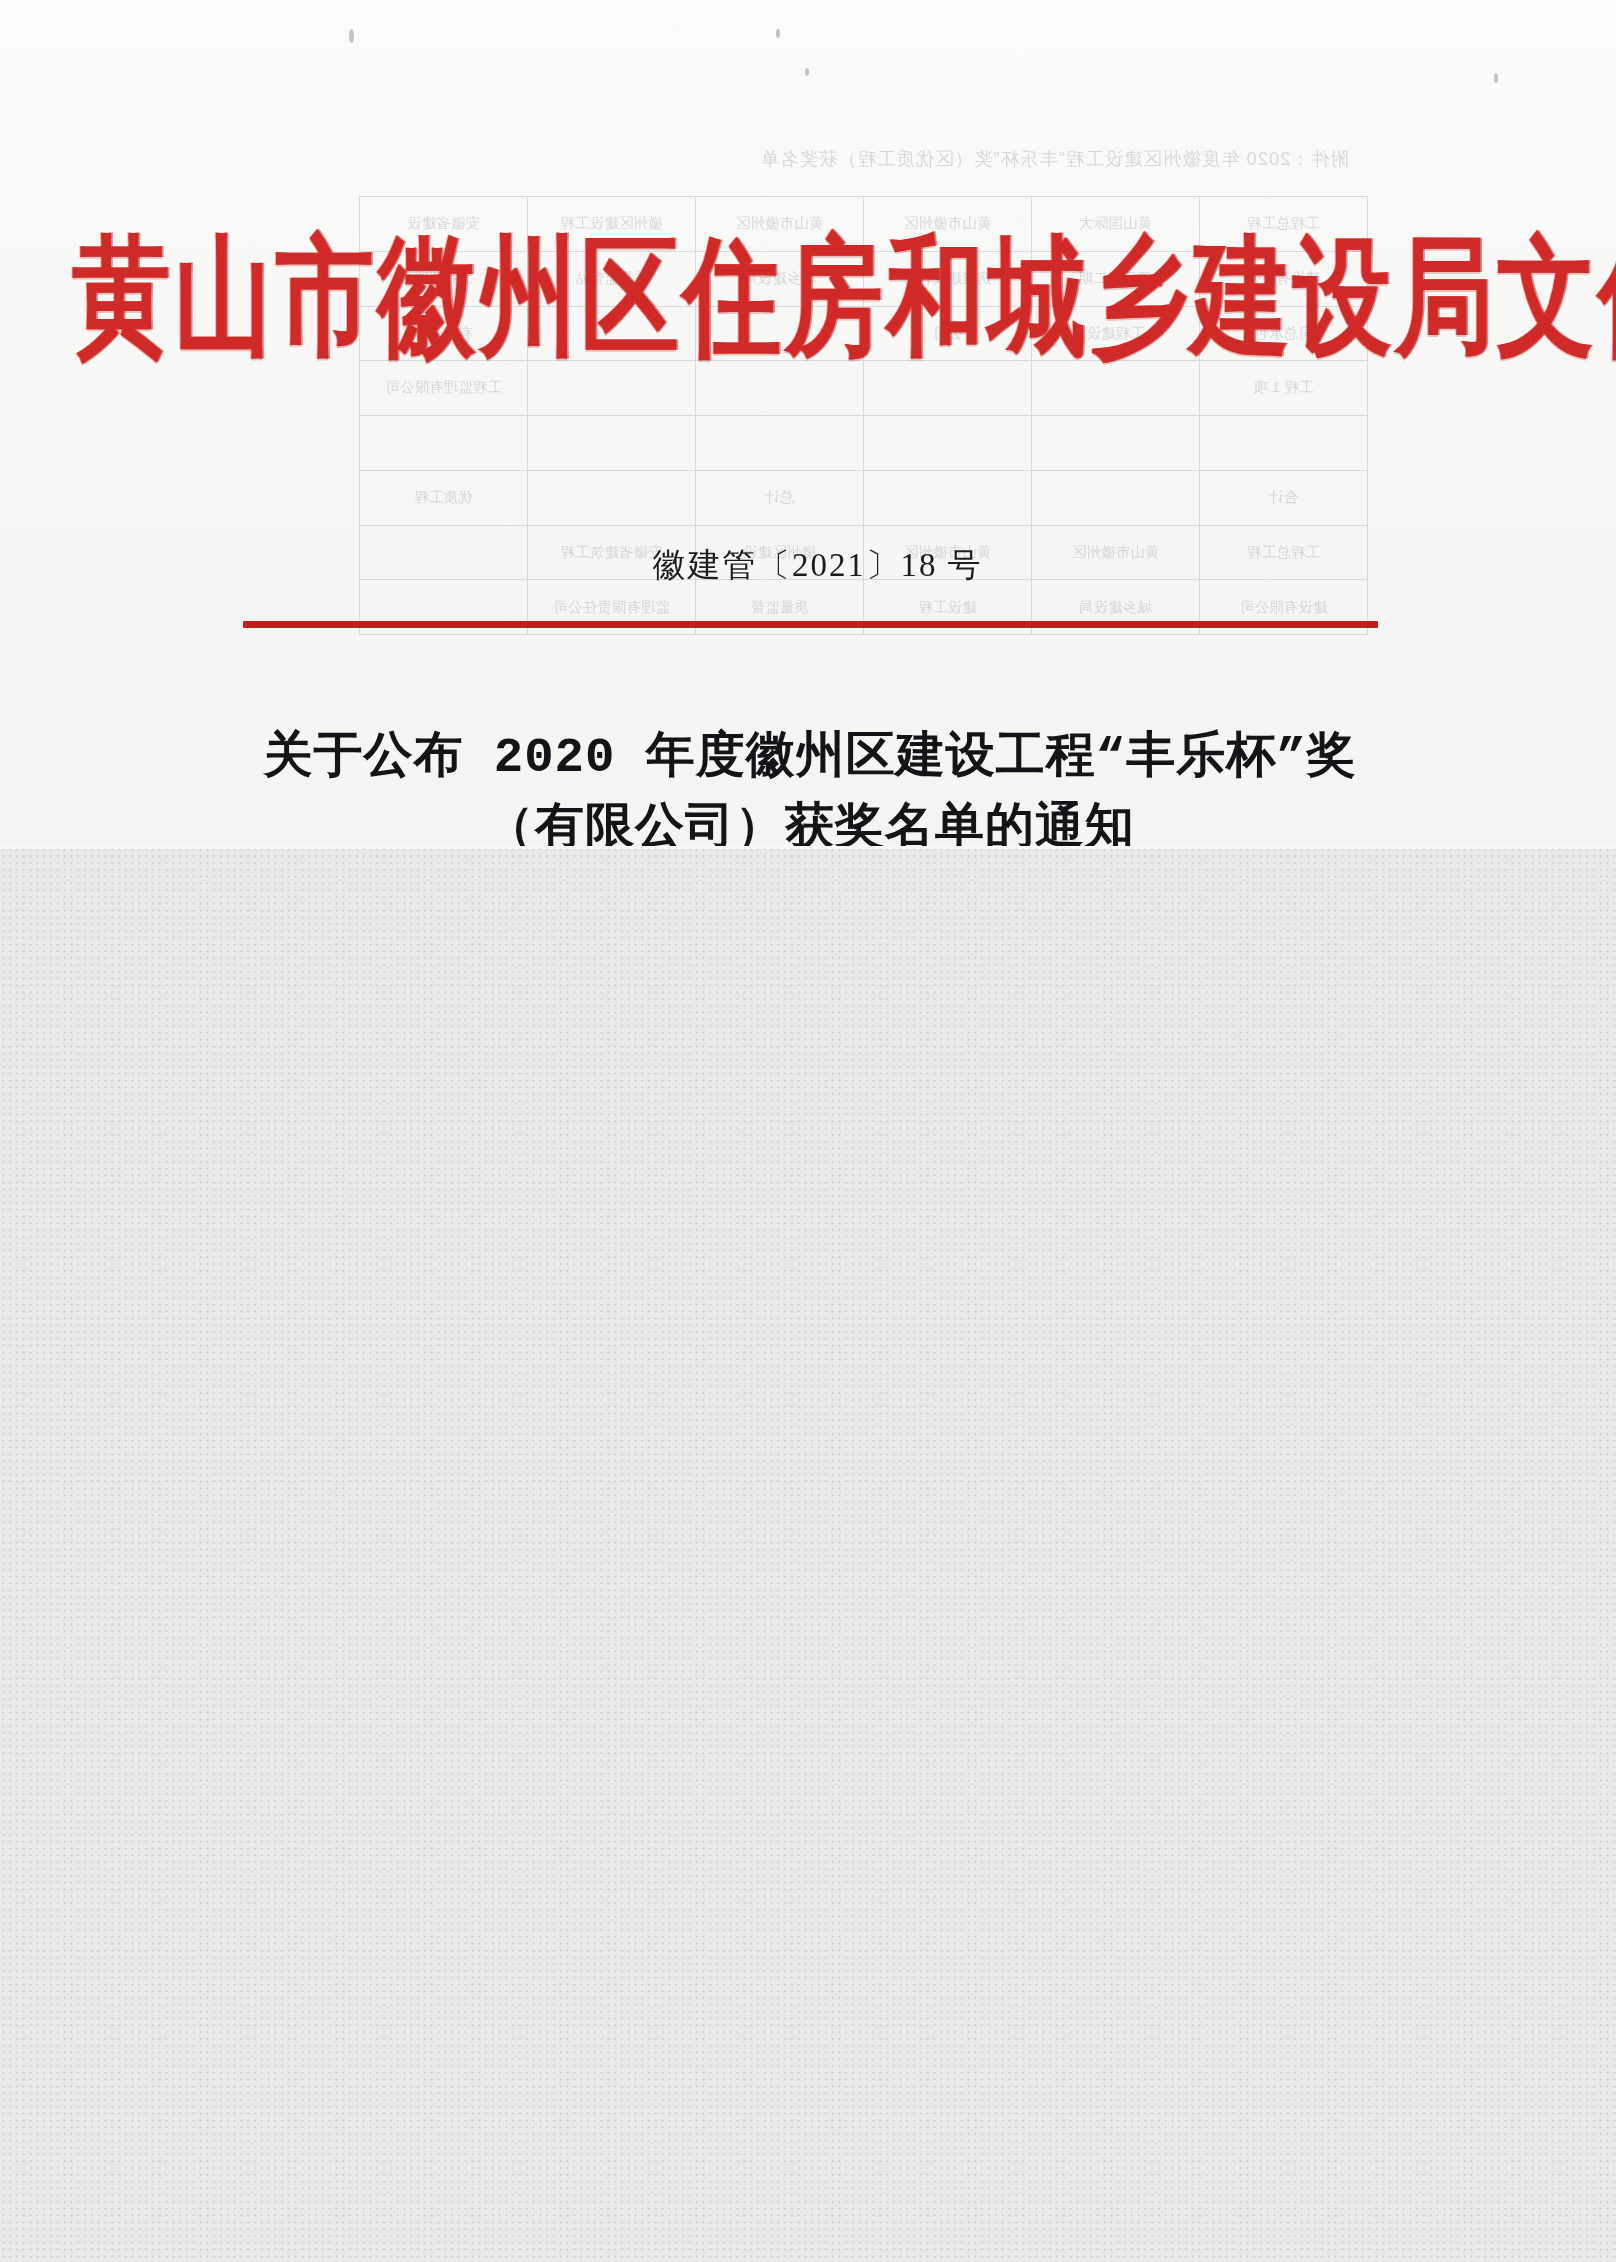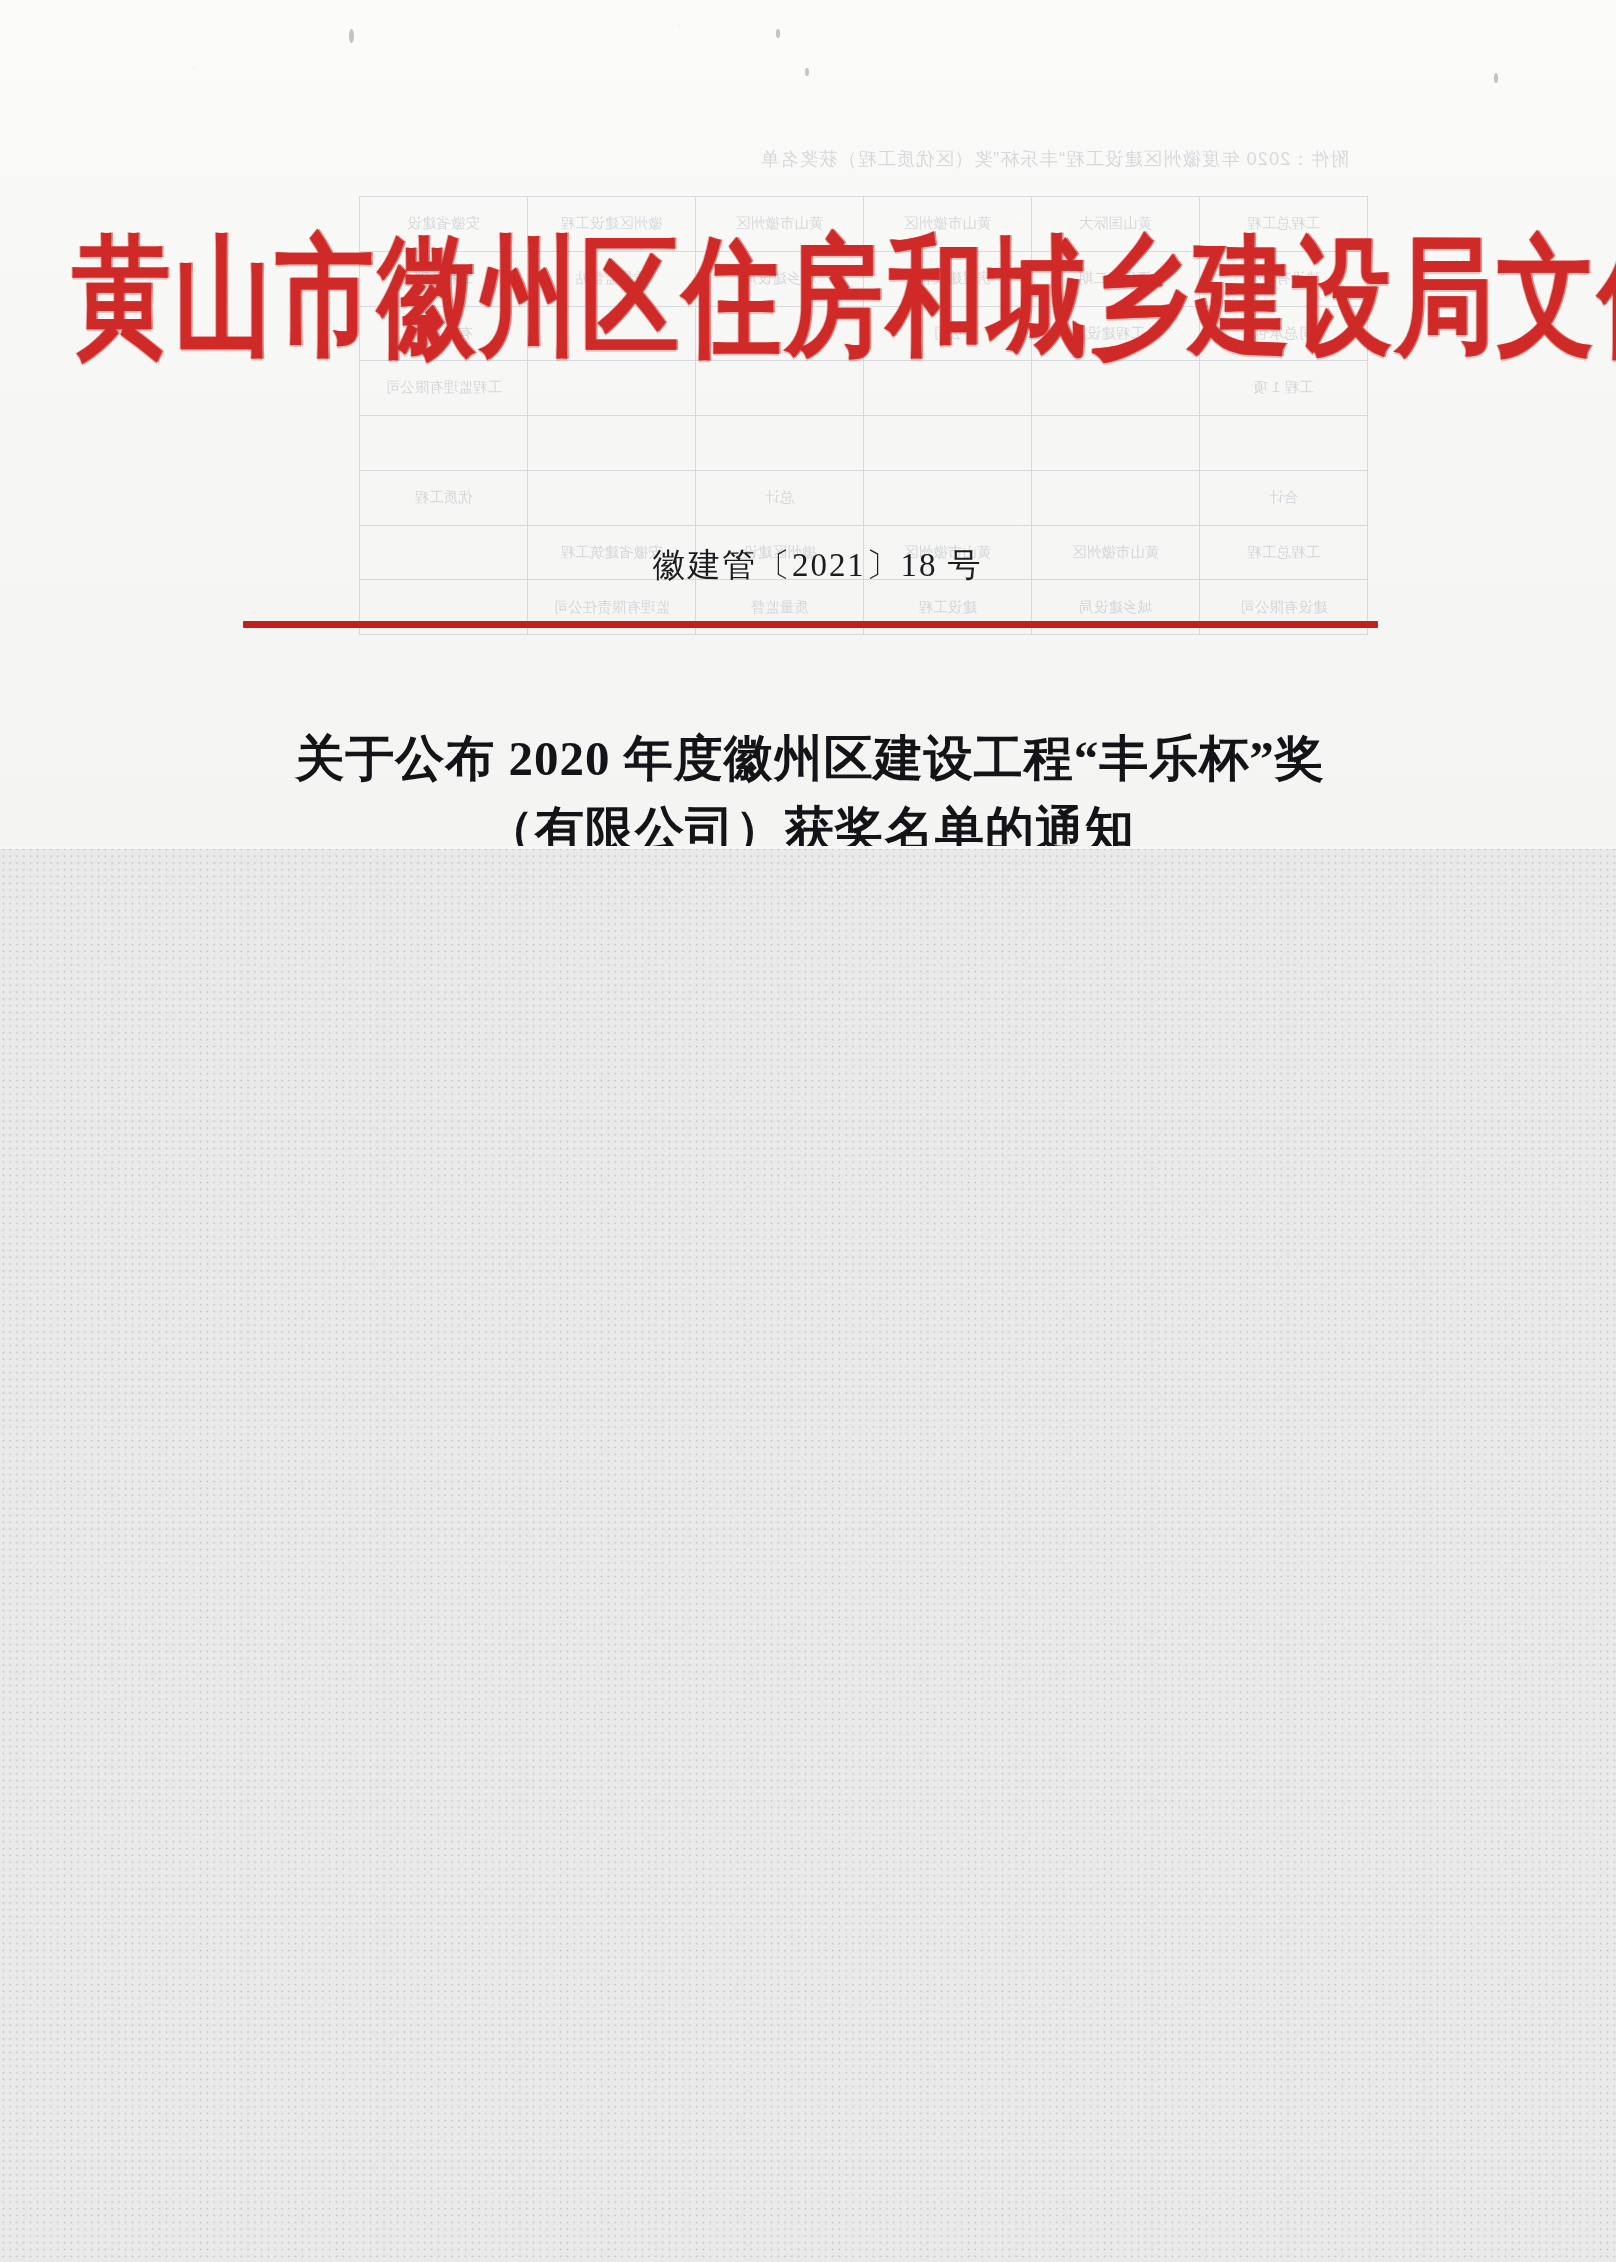--- a/index.html
+++ b/index.html
@@ -133,21 +133,21 @@
     border-radius: 1px;
   }
 
   
   #doc-title {
     position: absolute;
     left: 184px;
     top: 723px;
     width: 1252px;
     text-align: center;
-    font-family: Liberation Serif, serif;
+    font-family: Liberation Mono, monospace;
     font-weight: bold;
     font-size: 49px;
     line-height: 1.45;
     letter-spacing: 1px;
     color: #141418;
   }
   #doc-title .line2 {
     display: block;
   }
 

